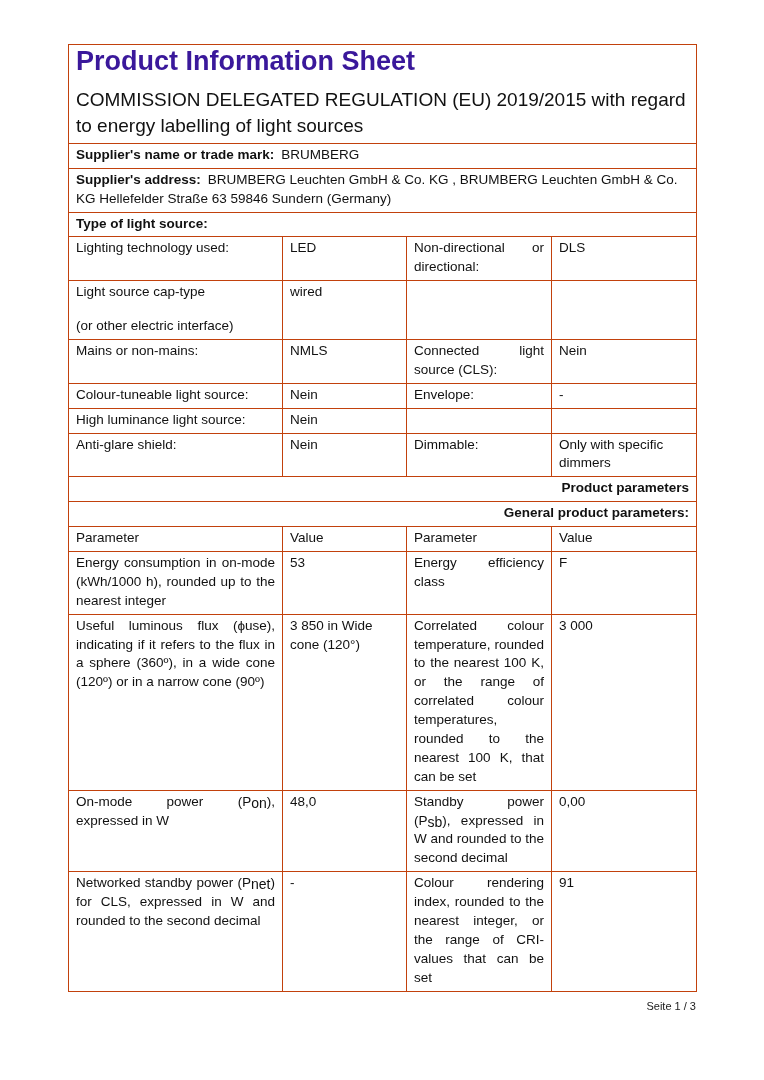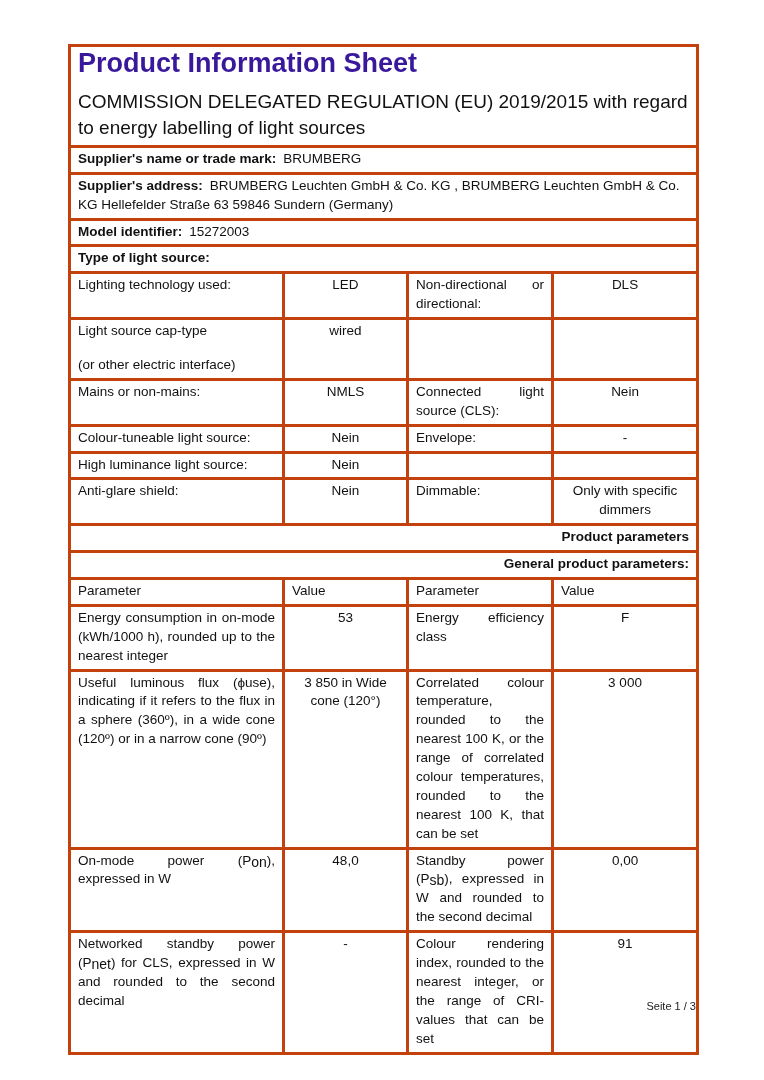--- a/index.html
+++ b/index.html
@@ -18,21 +18,21 @@
   }
   table.sheet {
     position: absolute;
     left: 68px;
     top: 44px;
     width: 628px;
     border-collapse: collapse;
     table-layout: fixed;
   }
   table.sheet td {
-    border: 3px solid #c2410c;
+    border: 1px solid #c2410c;
     font-size: 13.5px;
     line-height: 1.4;
     padding: 2px 7px 3px 7px;
     vertical-align: top;
     word-wrap: break-word;
   }
   td.header-block {
     padding: 8px 9px 6px 9px;
   }
   h1.doc-title {
@@ -44,21 +44,21 @@
     letter-spacing: 0px;
   }
   p.doc-subtitle {
     margin: 0;
     font-size: 19px;
   }
   .bold { font-weight: bold; }
   .kv-row td { padding-top: 4px; padding-bottom: 5px; }
   .kv-value { margin-left: 7px; }
   td.p { text-align: justify; }
-  td.v { text-align: center; }
+  td.v { text-align: left; }
   td.center-bold {
     text-align: right;
     font-weight: bold;
     padding-top: 1px;
     padding-bottom: 2px;
   }
   .line2 { margin-top: 15px; }
   sub {
     font-size: 14px;
     line-height: 0;
@@ -98,25 +98,20 @@
         <span class="bold">Supplier's name or trade mark:</span><span class="kv-value">BRUMBERG</span>
       </td>
     </tr>
 
     <tr class="kv-row">
       <td colspan="4">
         <span class="bold">Supplier's address:</span><span class="kv-value">BRUMBERG Leuchten GmbH &amp; Co. KG , BRUMBERG Leuchten GmbH &amp; Co. KG Hellefelder Straße 63 59846 Sundern (Germany)</span>
       </td>
     </tr>
 
-    <tr class="kv-row">
-      <td colspan="4">
-        <span class="bold">Model identifier:</span><span class="kv-value">15272003</span>
-      </td>
-    </tr>
 
     <tr class="kv-row">
       <td colspan="4" class="bold">Type of light source:</td>
     </tr>
 
     <tr>
       <td class="p">Lighting technology used:</td>
       <td class="v">LED</td>
       <td class="p">Non-directional or directional:</td>
       <td class="v">DLS</td>

